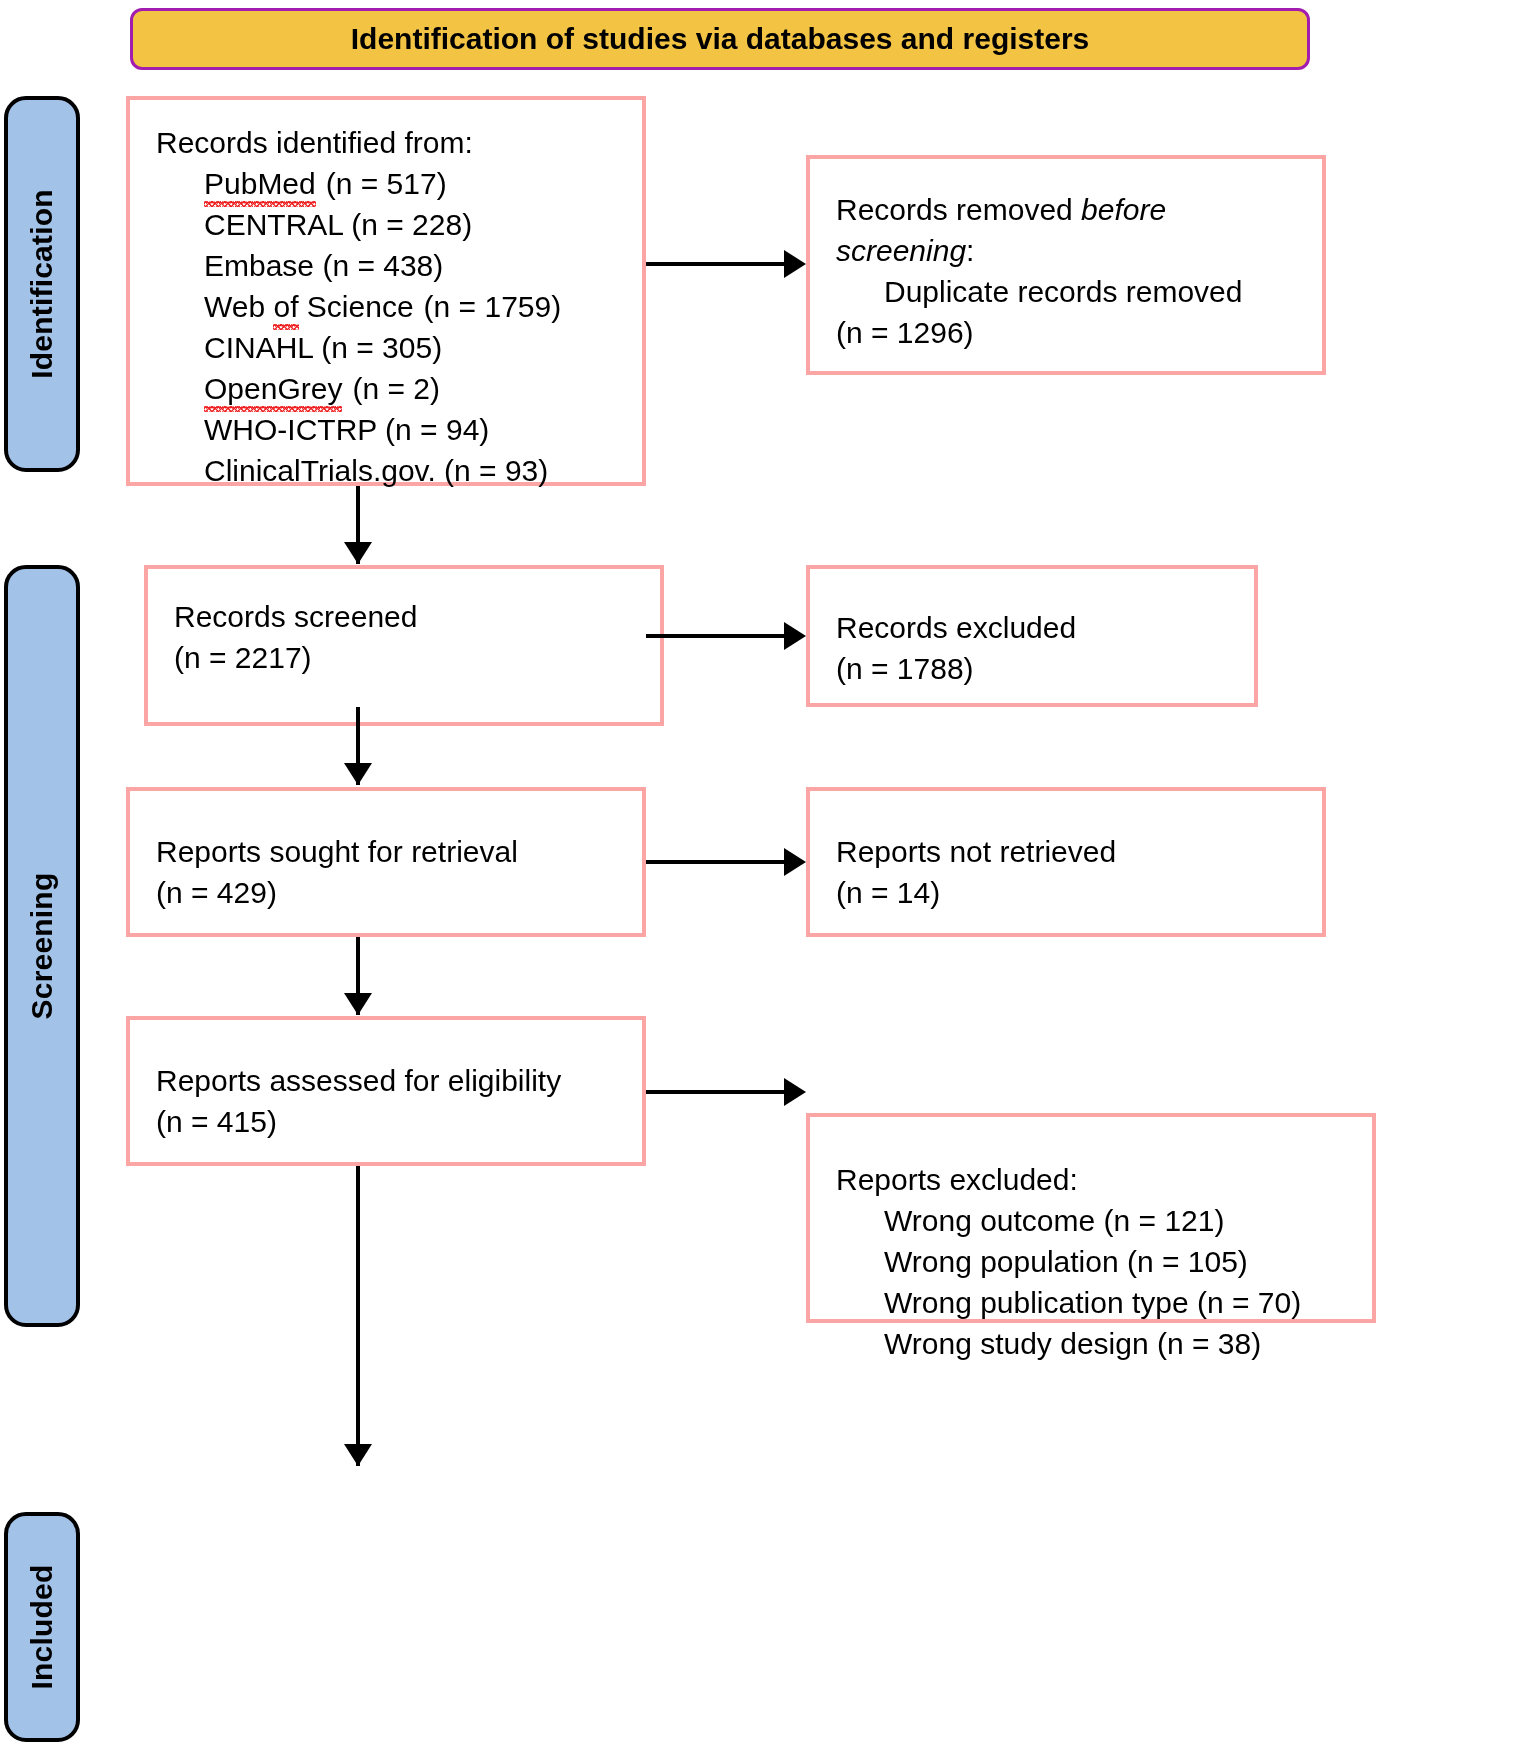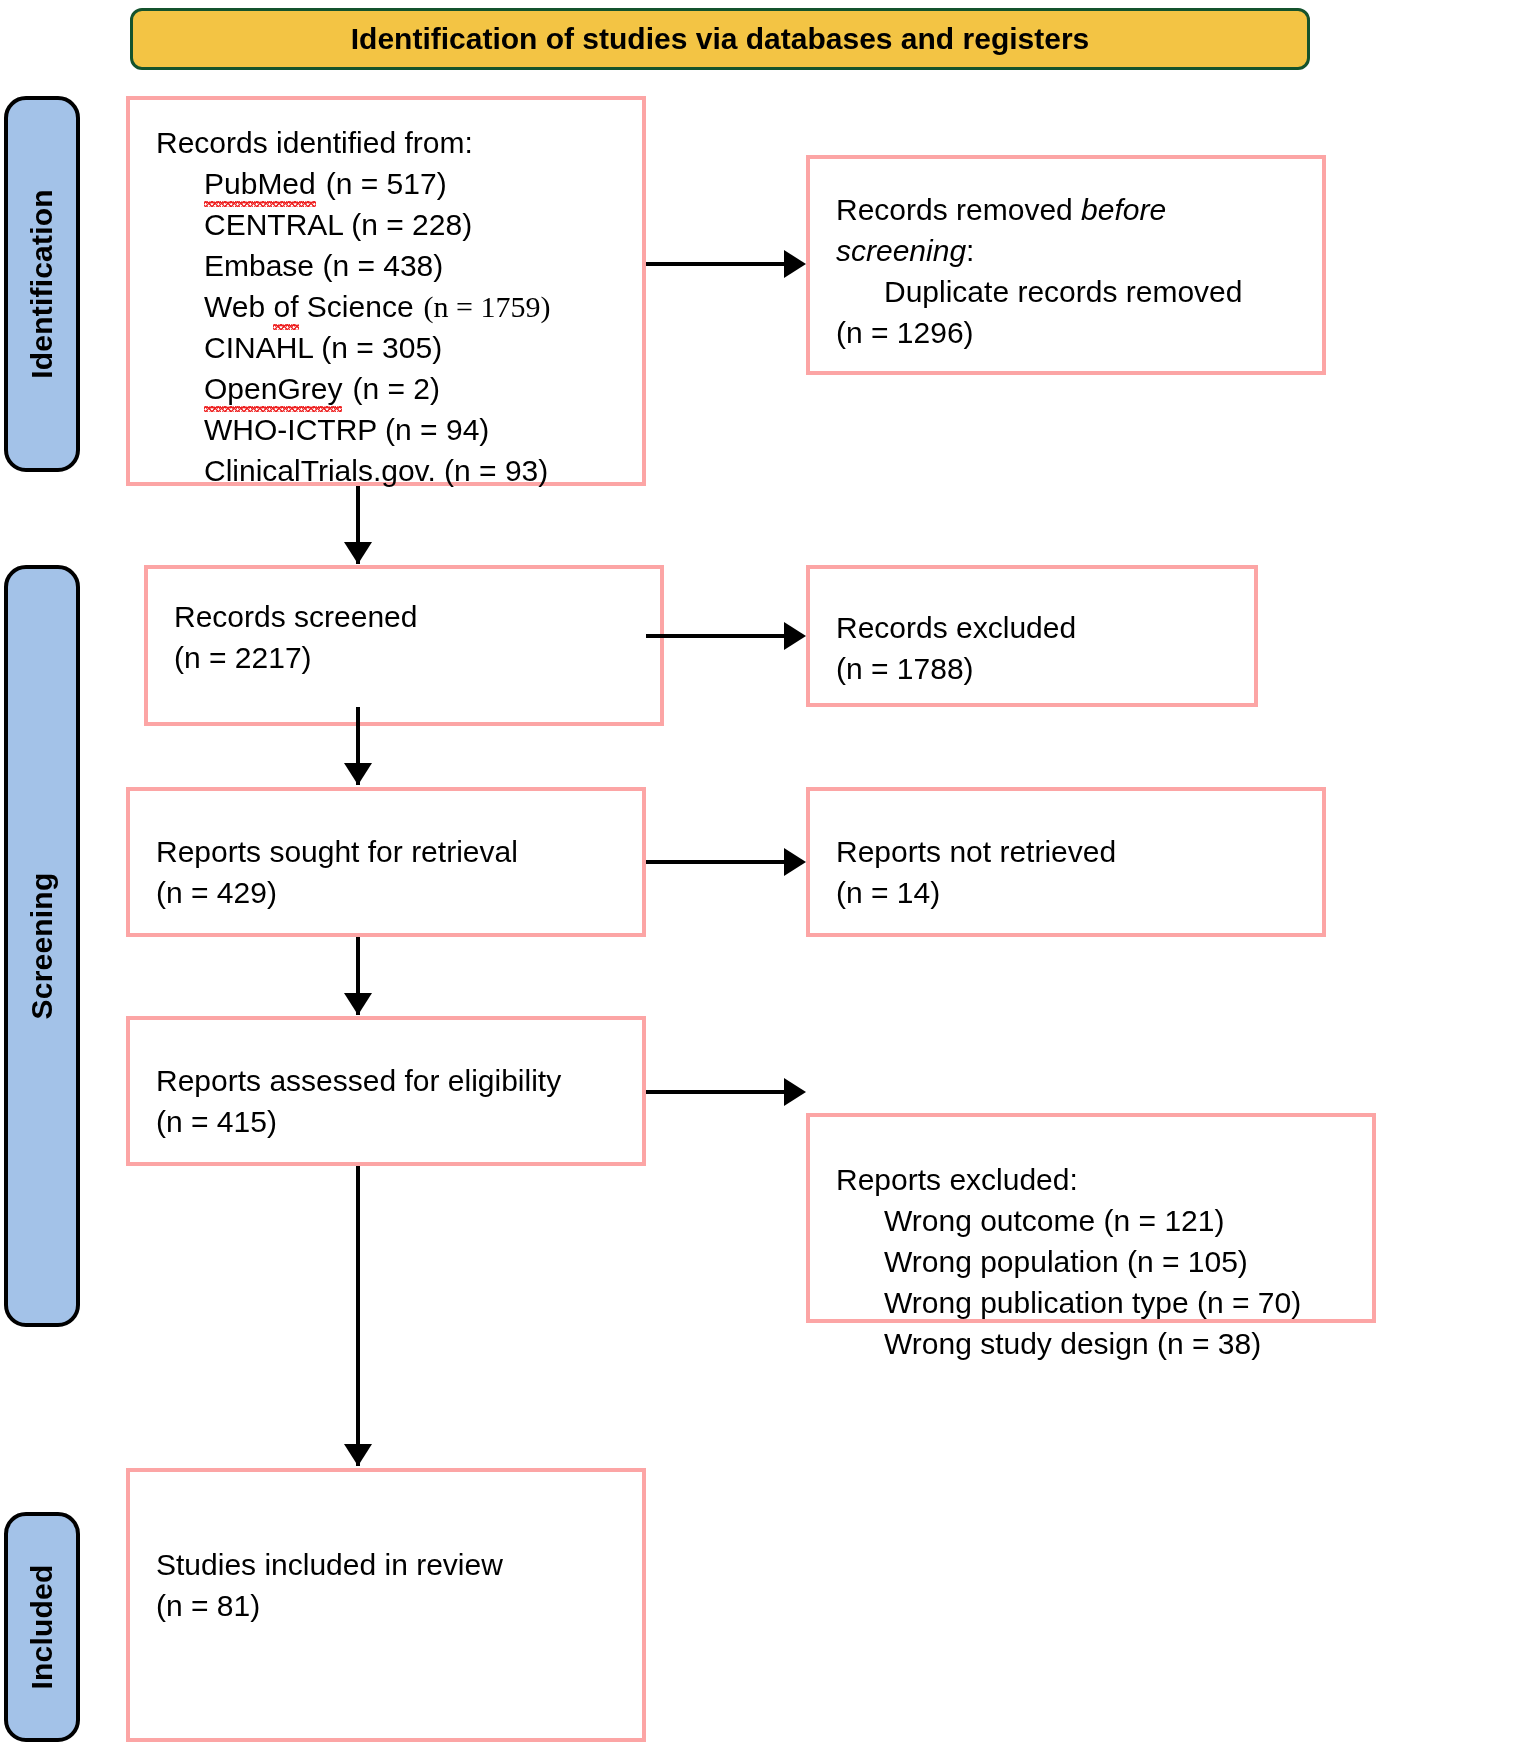--- a/index.html
+++ b/index.html
@@ -36,21 +36,21 @@
     font-weight: bold;
     font-size: 30px;
     letter-spacing: 0.2px;
     color: #000000;
   }
 
   
   .title-banner {
     position: absolute;
     background: #f3c444;
-    border: 3px solid #14532d;
+    border: 3px solid #a21caf;
     border-radius: 12px;
     box-sizing: border-box;
     display: flex;
     align-items: center;
     justify-content: center;
     font-weight: bold;
     font-size: 30px;
     color: #000000;
     text-align: center;
   }
@@ -151,21 +151,21 @@
     <div class="box-line indent">
       <span class="sq">PubMed</span><span style="padding-left:10px;">(n = 517)</span>
     </div>
 
     <div class="box-line indent">CENTRAL (n = 228)</div>
 
     <div class="box-line indent">Embase (n = 438)</div>
 
 
     <div class="box-line indent">
-      <span>Web&nbsp;</span><span class="sq">of</span><span>&nbsp;Science</span><span style="padding-left:10px;font-family:Liberation Serif, serif;">(n = 1759)</span>
+      <span>Web&nbsp;</span><span class="sq">of</span><span>&nbsp;Science</span><span style="padding-left:10px;">(n = 1759)</span>
     </div>
 
     <div class="box-line indent">CINAHL (n = 305)</div>
 
     <div class="box-line indent">
       <span class="sq">OpenGrey</span><span style="padding-left:10px;">(n = 2)</span>
     </div>
 
     <div class="box-line indent">WHO-ICTRP (n = 94)</div>
 
@@ -233,18 +233,14 @@
     <div class="box-line">Reports excluded:</div>
     <div class="box-line indent">Wrong outcome (n = 121)</div>
     <div class="box-line indent">Wrong population (n = 105)</div>
     <div class="box-line indent">Wrong publication type (n = 70)</div>
     <div class="box-line indent">Wrong study design (n = 38)</div>
   </div>
 
   <div class="vline" style="left:356px; top:1166px; height:300px;"></div>
   <div class="arrow-down" style="left:344px; top:1444px;"></div>
 
-  <div class="box" style="left:126px; top:1468px; width:520px; height:274px; padding-top:72px;">
-    <div class="box-line">Studies included in review</div>
-    <div class="box-line">(n = 81)</div>
-  </div>
 
 </div>
 
 </body></html>

